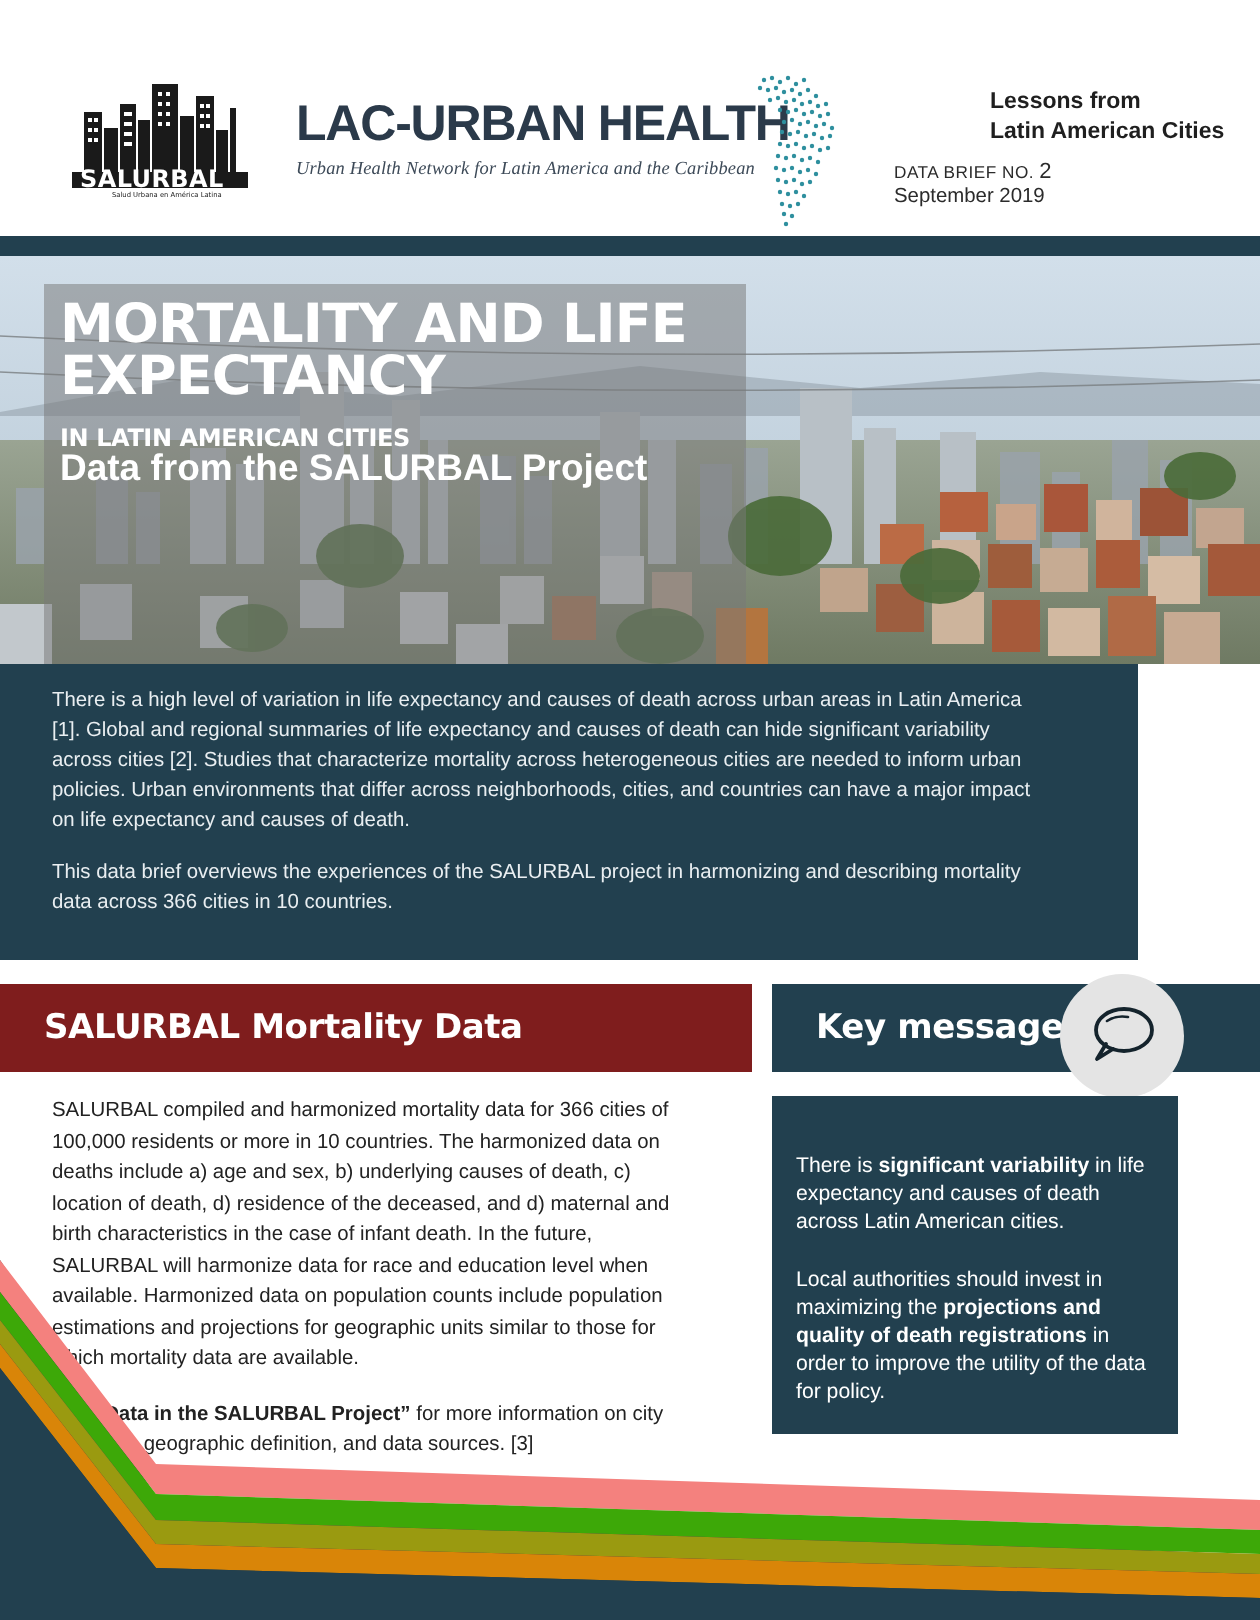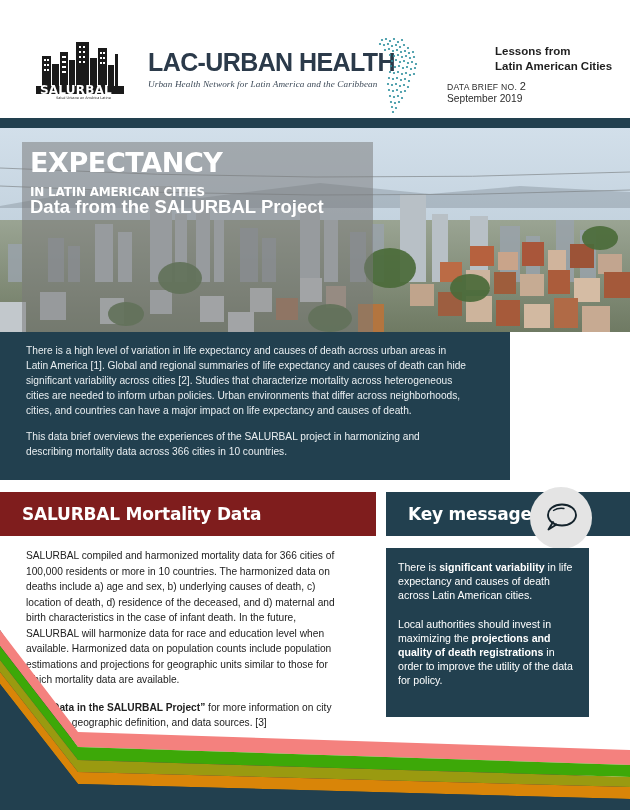--- a/index.html
+++ b/index.html
@@ -119,21 +119,21 @@
     font-weight: bold;
     font-size: 18.5px;
     line-height: 1;
     color: #ffffff;
     margin-top: 0;
   }
 
   
   .intro {
     position: absolute; left: 0; top: 332px;
-    width: 510px; height: 148px;
+    width: 569px; height: 148px;
     background: #22404f;
   }
   .intro p {
     position: relative;
     margin: 0 42px 0 26px;
     color: #e9eef1;
     font-size: 10.2px;
     line-height: 1.47;
   }
   .intro .p1 { padding-top: 12px; }
@@ -185,21 +185,21 @@
     position: absolute; left: 386px; top: 548px;
     width: 203px; height: 169px;
     background: #22404f;
   }
   .km-box p {
     color: #ffffff;
     font-size: 10.6px;
     line-height: 1.34;
     margin: 0 12px;
   }
-  .km-box .p1 { padding-top: 12px; }
+  .km-box .p1 { padding-top: 28px; }
   .km-box .p2 { padding-top: 14px; }
   .km-box b { font-weight: bold; }
 
   
   .footer {
     position: absolute; left: 0; top: 630px;
     width: 630px; height: 180px;
     pointer-events: none;
   }
 </style>
@@ -446,20 +446,21 @@
 
       <g stroke="#7a7f82" stroke-width="0.8" fill="none" opacity="0.8">
         <path d="M0 40 Q 315 56 630 44"></path>
         <path d="M0 58 Q 315 74 630 62"></path>
       </g>
     </svg>
 
     <div class="hero-overlay"></div>
 
     <div class="hero-text">
+      <div class="hero-t1">MORTALITY AND LIFE</div>
       <div class="hero-t1">EXPECTANCY</div>
       <div class="hero-t2">IN LATIN AMERICAN CITIES</div>
       <div class="hero-t3">Data from the SALURBAL Project</div>
     </div>
   </div>
 
   <div class="intro">
     <p class="p1">There is a high level of variation in life expectancy and causes of death across urban areas in Latin America [1]. Global and regional summaries of life expectancy and causes of death can hide significant variability across cities [2].  Studies that characterize mortality across heterogeneous cities are needed to inform urban policies. Urban environments that differ across neighborhoods, cities, and countries can have a major impact on life expectancy and causes of death.</p>
     <p class="p2">This data brief overviews the experiences of the SALURBAL project in harmonizing and describing mortality data across 366 cities in 10 countries.</p>
   </div>

